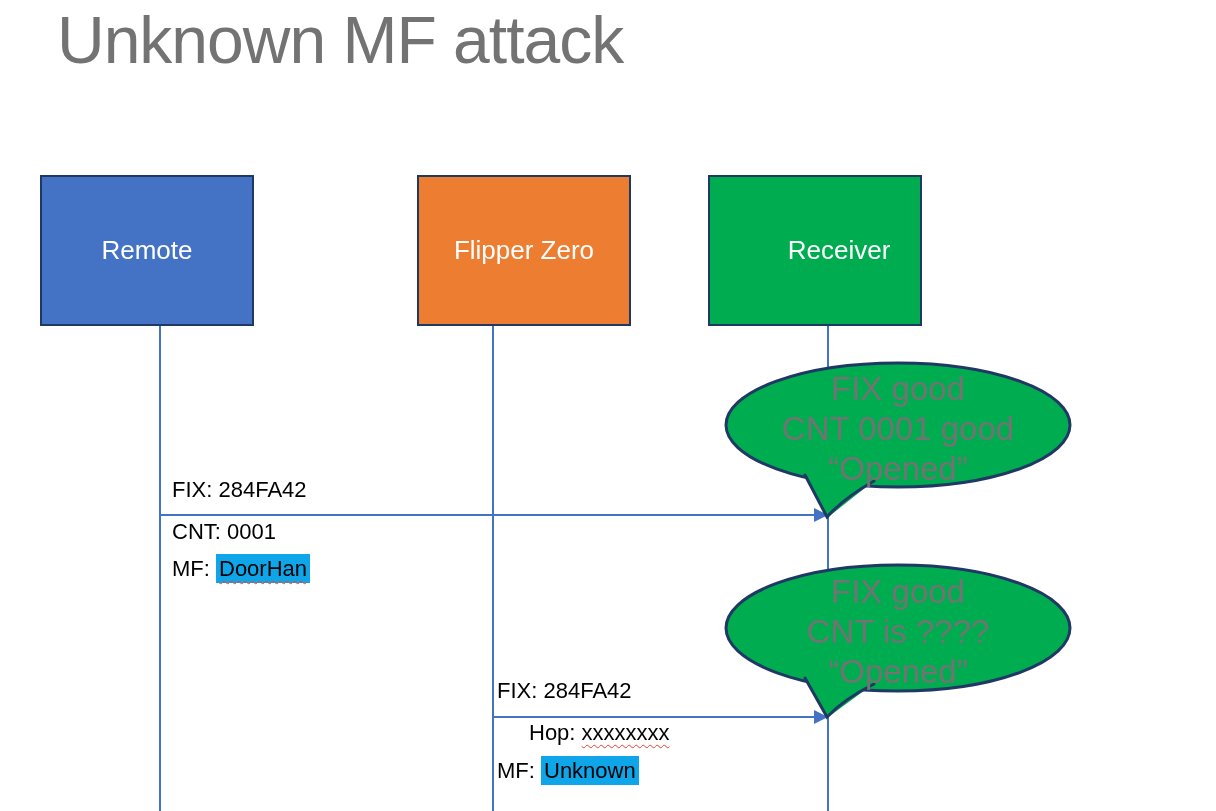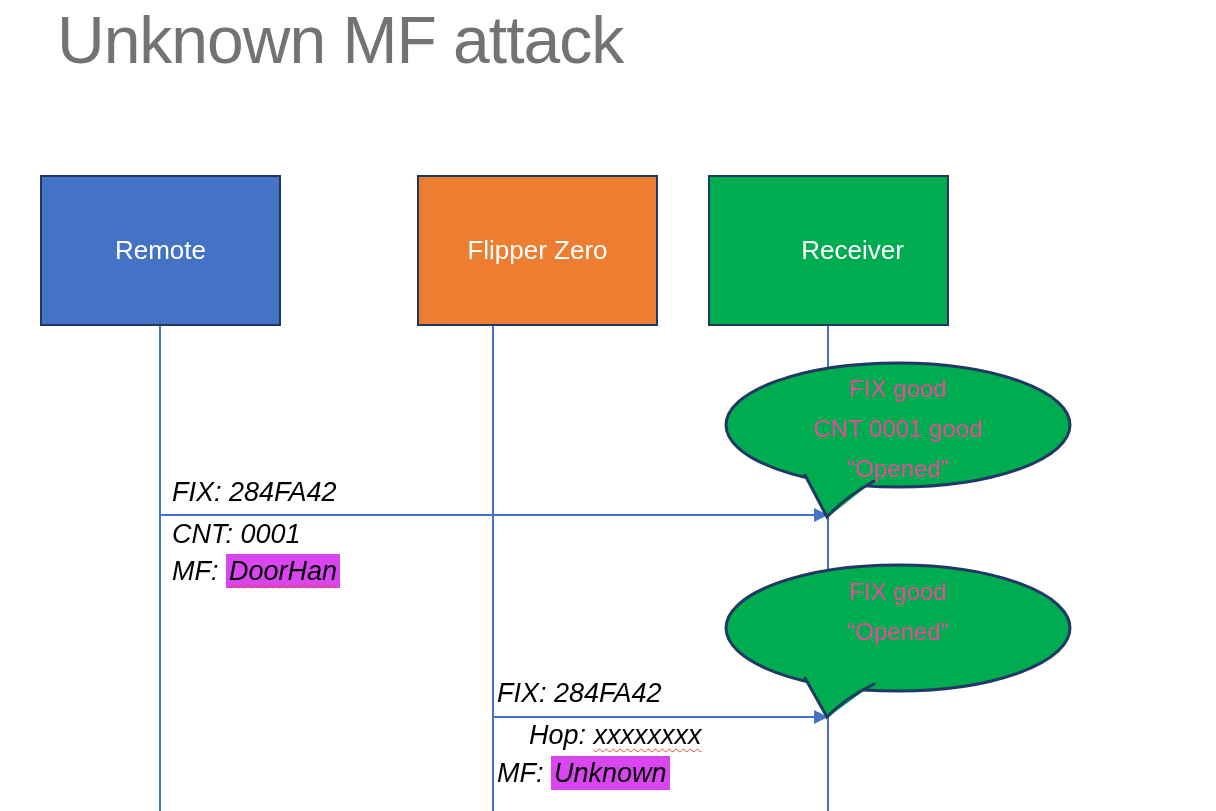--- a/index.html
+++ b/index.html
@@ -8,21 +8,21 @@
 
   .slide { position: absolute; left: 0; top: 0; width: 1216px; height: 811px; background: #ffffff; }
 
   .slide-title {
     position: absolute; left: 57px; top: 2px;
     font-size: 66px; font-weight: 300; letter-spacing: -1px;
     color: #737373; white-space: nowrap;
   }
 
   .actor-box {
-    position: absolute; top: 175px; width: 241px; height: 151px;
+    position: absolute; top: 175px; width: 214px; height: 151px;
     border: 2px solid #1F3864;
     display: flex; align-items: center; justify-content: center;
     color: #ffffff; font-size: 26px; white-space: nowrap;
   }
   .actor-remote   { left: 40px;  background: #4472C4; }
   .actor-flipper  { left: 373px; background: #ED7D31; margin-left: 44px; }
   .actor-receiver { left: 708px; background: #00AC50; padding-left: 48px; }
 
   .lifeline {
     position: absolute; top: 326px; width: 2px; height: 485px;
@@ -41,47 +41,47 @@
   .arrow-head {
     position: absolute; width: 0; height: 0;
     border-top: 7px solid transparent;
     border-bottom: 7px solid transparent;
     border-left: 14px solid #4472C4;
   }
   .arrow-head-1 { left: 814px; top: 508px; }
   .arrow-head-2 { left: 814px; top: 710px; }
 
   .msg-label {
-    position: absolute; font-size: 27px; color: #000000; white-space: nowrap; font-style: italic;
+    position: absolute; font-size: 22px; color: #000000; white-space: nowrap;
   }
   .m1-l1 { left: 172px; top: 477px; }
   .m1-l2 { left: 172px; top: 519px; }
   .m1-l3 { left: 172px; top: 556px; }
   .m2-l1 { left: 497px; top: 678px; }
   .m2-l2 { left: 497px; top: 720px; margin-left: 32px; }
   .m2-l3 { left: 497px; top: 758px; }
 
   .hl {
-    background: #d946ef; padding: 2px 3px;
+    background: #0ea5e9; padding: 2px 3px;
   }
   .sp-wavy {
     text-decoration-line: underline;
     text-decoration-style: wavy;
     text-decoration-color: #E8432D;
     text-decoration-thickness: 1px;
     text-underline-offset: 4px;
   }
 
   .callout-svg { position: absolute; width: 360px; height: 166px; }
   .callout-svg-1 { left: 720px; top: 356px; }
   .callout-svg-2 { left: 720px; top: 558px; }
 
   .callout-text {
     position: absolute; left: 726px; width: 344px;
-    text-align: center; color: #ec4899; font-size: 24px; line-height: 40px;
+    text-align: center; color: #737373; font-size: 33px; line-height: 40px;
     white-space: nowrap;
   }
   .callout-text-1 { top: 369px; }
   .callout-text-2 { top: 572px; }
 </style>
 </head>
 <body>
 
 <div class="slide">
 
@@ -125,16 +125,17 @@
     <div>“Opened”</div>
   </div>
 
   <svg class="callout-svg callout-svg-2" viewBox="0 0 360 166">
     <ellipse cx="178" cy="70" rx="172" ry="63" fill="#00AC50" stroke="#1F3864" stroke-width="3"></ellipse>
     <path d="M 82 111 L 107 160 L 160 121 Z" fill="#00AC50" stroke="none"></path>
     <path d="M 85 120 L 107 159 Q 124 141 154 126" fill="none" stroke="#1F3864" stroke-width="3" stroke-linecap="round"></path>
   </svg>
   <div class="callout-text callout-text-2">
     <div>FIX good</div>
+    <div>CNT is ????</div>
     <div>“Opened”</div>
   </div>
 
 </div>
 
 </body></html>

